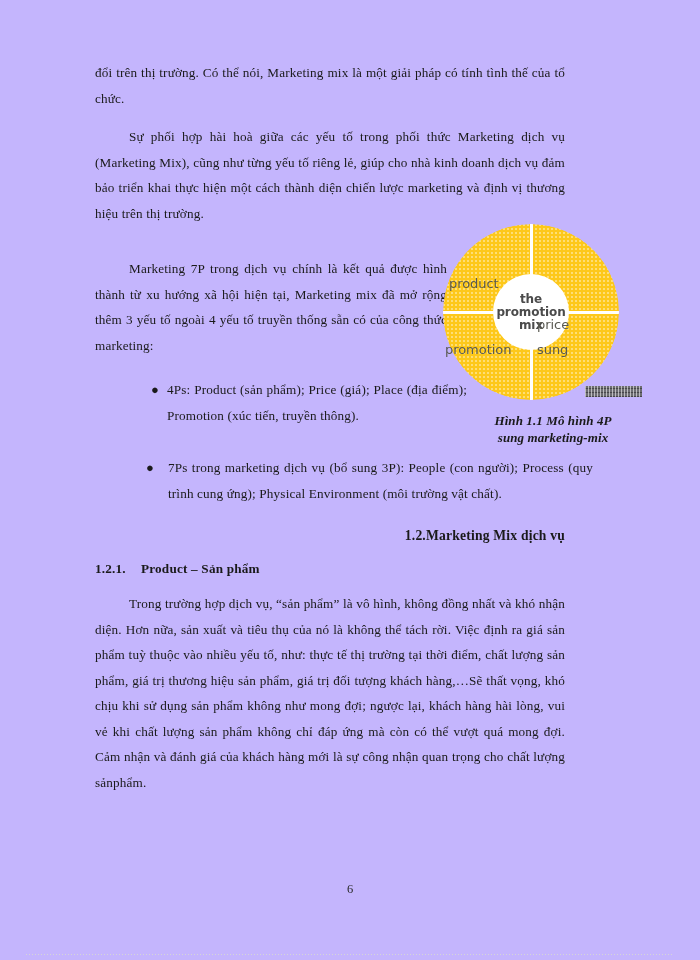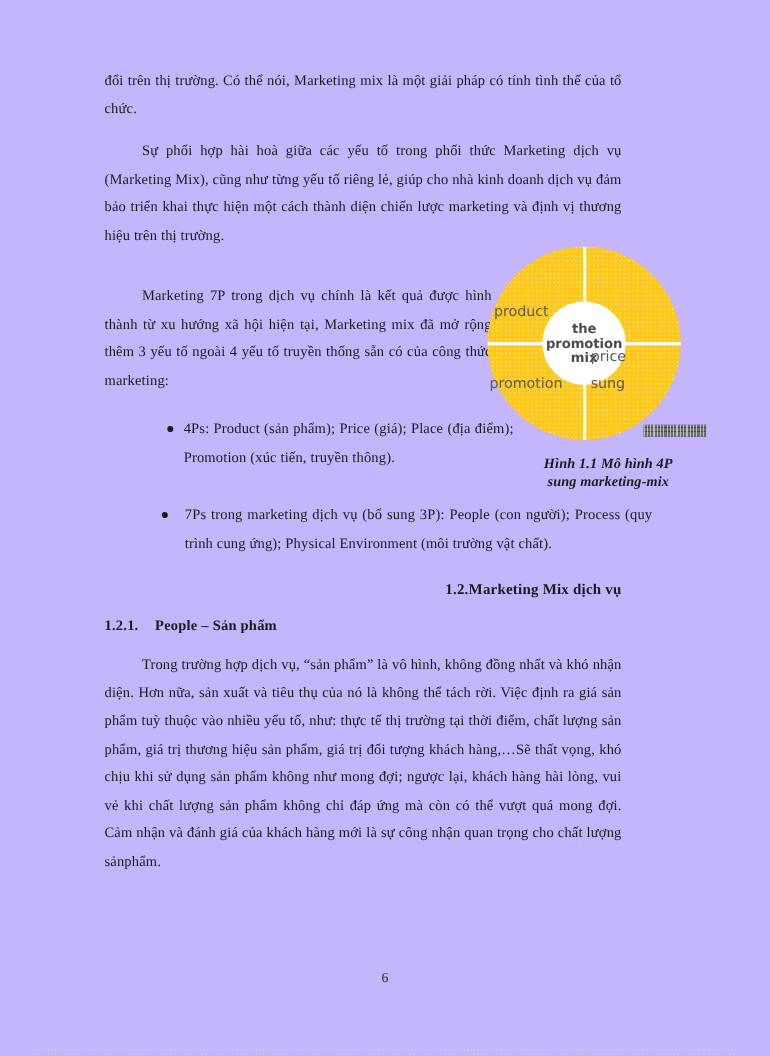--- a/index.html
+++ b/index.html
@@ -281,21 +281,21 @@
 
     <div class="gap-md"></div>
 
     <h2 class="h-major">
       <span class="num">1.2.</span><span>Marketing Mix dịch vụ</span>
     </h2>
 
     <div class="gap-sm"></div>
 
     <h3 class="h-minor">
-      <span class="num">1.2.1.</span><span>People – Sản phẩm</span>
+      <span class="num">1.2.1.</span><span>Product – Sản phẩm</span>
     </h3>
 
     <div class="gap-sm"></div>
 
     <p class="para wide indent">Trong trường hợp dịch vụ, “sản phẩm” là vô hình, không đồng nhất và khó nhận diện. Hơn nữa, sản xuất và tiêu thụ của nó là không thể tách rời. Việc định ra giá sản phẩm tuỳ thuộc vào nhiều yếu tố, như: thực tế thị trường tại thời điểm, chất lượng sản phẩm, giá trị thương hiệu sản phẩm, giá trị đối tượng khách hàng,…Sẽ thất vọng, khó chịu khi sử dụng sản phẩm không như mong đợi; ngược lại, khách hàng hài lòng, vui vẻ khi chất lượng sản phẩm không chỉ đáp ứng mà còn có thể vượt quá mong đợi. Cảm nhận và đánh giá của khách hàng mới là sự công nhận quan trọng cho chất lượng sảnphẩm.</p>
 
   </div>
 
   <div class="figure">
     <div class="donut-wrap">

